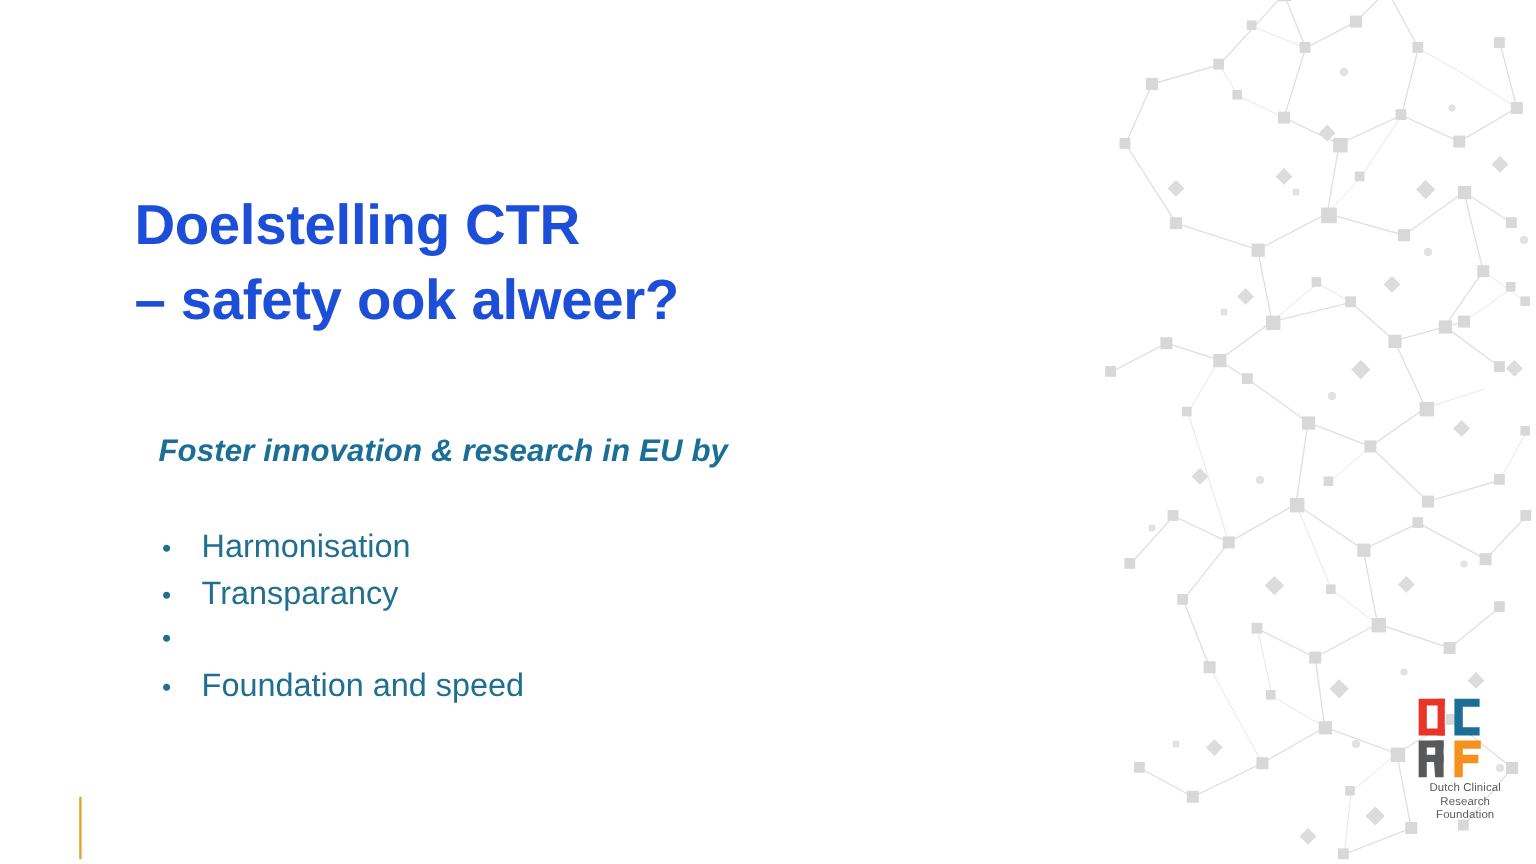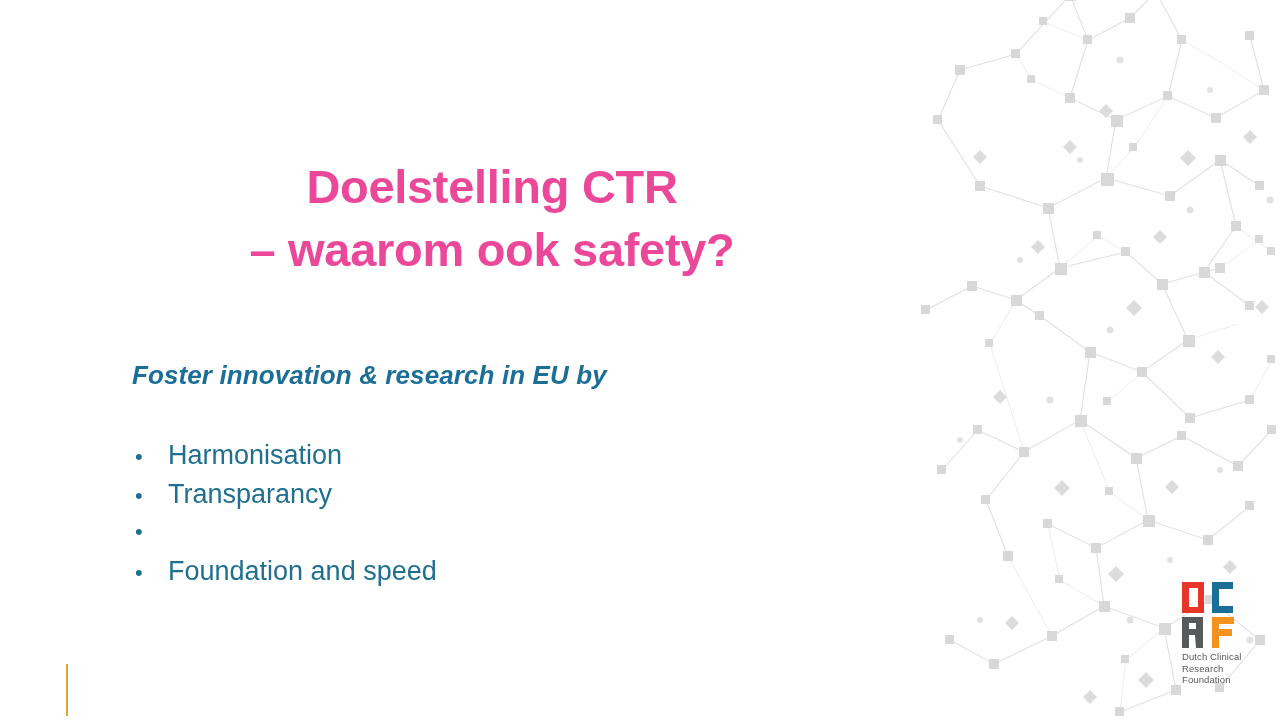--- a/index.html
+++ b/index.html
@@ -30,27 +30,26 @@
   .network-deco svg { display: block; width: 100%; height: 100%; }
 
   
   .title-block {
     position: absolute;
     left: 112px;
     top: 155px;
     width: 760px;
   }
   .title-line {
-    color: #ec4899;
+    color: #1d4ed8;
     font-size: 47px;
     font-weight: bold;
     line-height: 63px;
     letter-spacing: -0.3px;
     white-space: pre;
-    text-align: center;
   }
 
   
   .subtitle {
     position: absolute;
     left: 132px;
     top: 360px;
     color: #1b6e96;
     font-size: 26px;
     font-weight: bold;
@@ -113,21 +112,21 @@
     height: 66px;
   }
   .logo-mark svg { display: block; }
   .logo-caption {
     margin-top: 3px;
     color: #58595b;
     font-size: 9.5px;
     line-height: 11.5px;
     letter-spacing: 0.1px;
   }
-  .logo-caption div { white-space: pre; }
+  .logo-caption div { white-space: pre; text-align: center; }
 </style>
 </head>
 <body>
 
 <div class="slide">
 
   <div class="network-deco">
     <svg viewBox="0 0 360 720" xmlns="http://www.w3.org/2000/svg" aria-hidden="true">
       <g stroke="#dedede" stroke-width="1.1" fill="none" opacity="0.95">
         <path d="M150 -5 L168 40 L210 18 L236 -8"></path>
@@ -285,21 +284,21 @@
         <circle cx="330" cy="640" r="3.5"></circle>
         <circle cx="290" cy="90" r="3"></circle>
         <circle cx="40" cy="440" r="3"></circle>
         <circle cx="350" cy="200" r="3.5"></circle>
       </g>
     </svg>
   </div>
 
   <div class="title-block">
     <div class="title-line">Doelstelling CTR</div>
-    <div class="title-line">– waarom ook safety?</div>
+    <div class="title-line">– safety ook alweer?</div>
   </div>
 
   <div class="subtitle">Foster innovation &amp; research in EU by</div>
 
   <ul class="bullet-list">
     <li class="bullet-item">
       <span class="bullet-marker">•</span>
       <span class="bullet-text">Harmonisation</span>
     </li>
     <li class="bullet-item">

